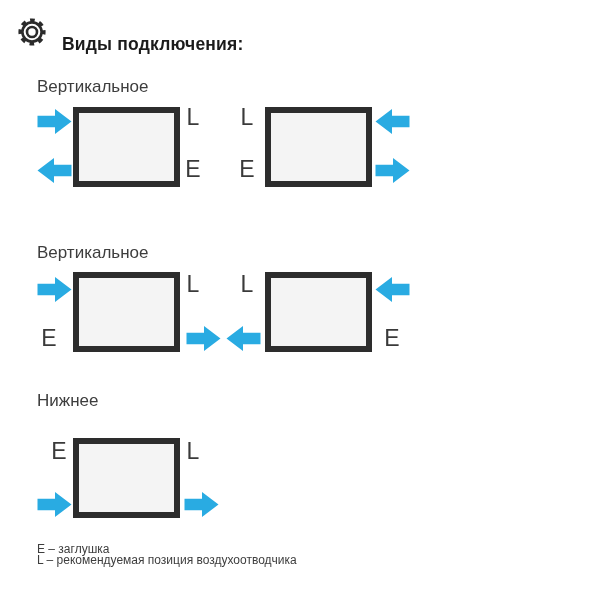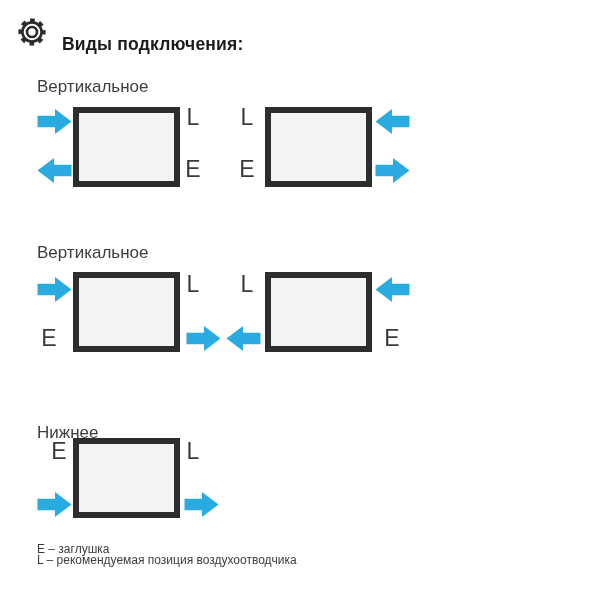--- a/index.html
+++ b/index.html
@@ -125,21 +125,21 @@
     <div class="radiator" style="left:265px; top:272px"></div>
     <span class="arrow left" style="left:375px; top:277px">
       <svg viewBox="0 0 34 25">
           <polygon points="0,6.8 17.5,6.8 17.5,0 34,12.5 17.5,25 17.5,18.2 0,18.2"></polygon>
         </svg>
     </span>
     <span class="letter" style="left:392px; top:338px">E</span>
   </div>
 
   <div>
-    <div class="sec-label" style="top:424px">Нижнее</div>
+    <div class="sec-label" style="top:392px">Нижнее</div>
 
     <span class="letter" style="left:59px; top:451px">E</span>
     <div class="radiator" style="left:73px; top:438px"></div>
     <span class="letter" style="left:193px; top:451px">L</span>
     <span class="arrow" style="left:37px; top:492px">
       <svg viewBox="0 0 34 25">
           <polygon points="0,6.8 17.5,6.8 17.5,0 34,12.5 17.5,25 17.5,18.2 0,18.2"></polygon>
         </svg>
     </span>
     <span class="arrow" style="left:184px; top:492px">

